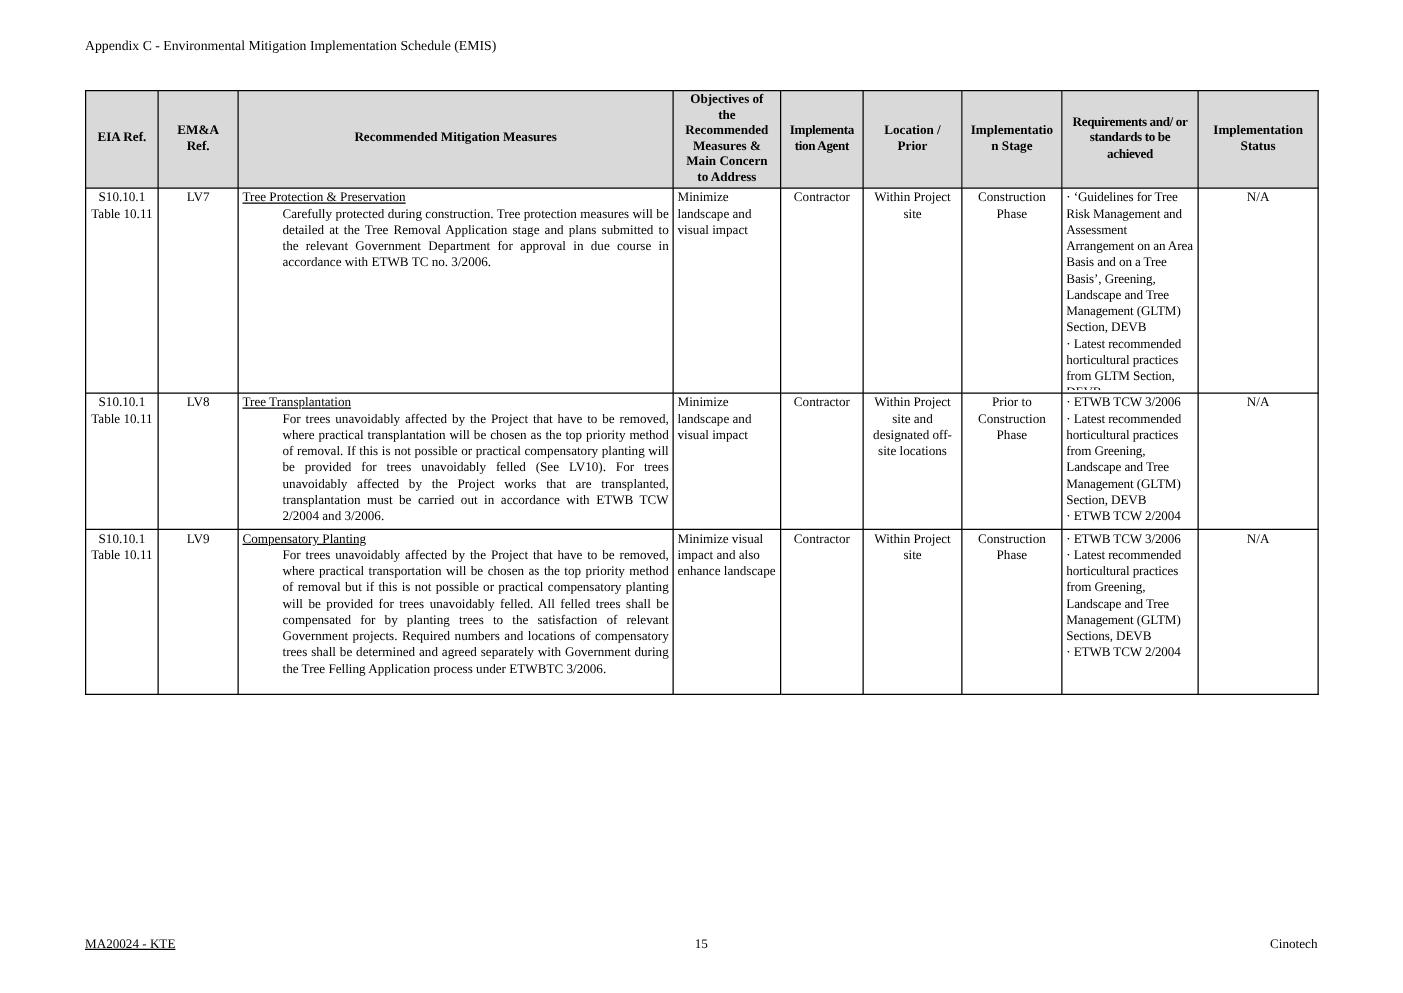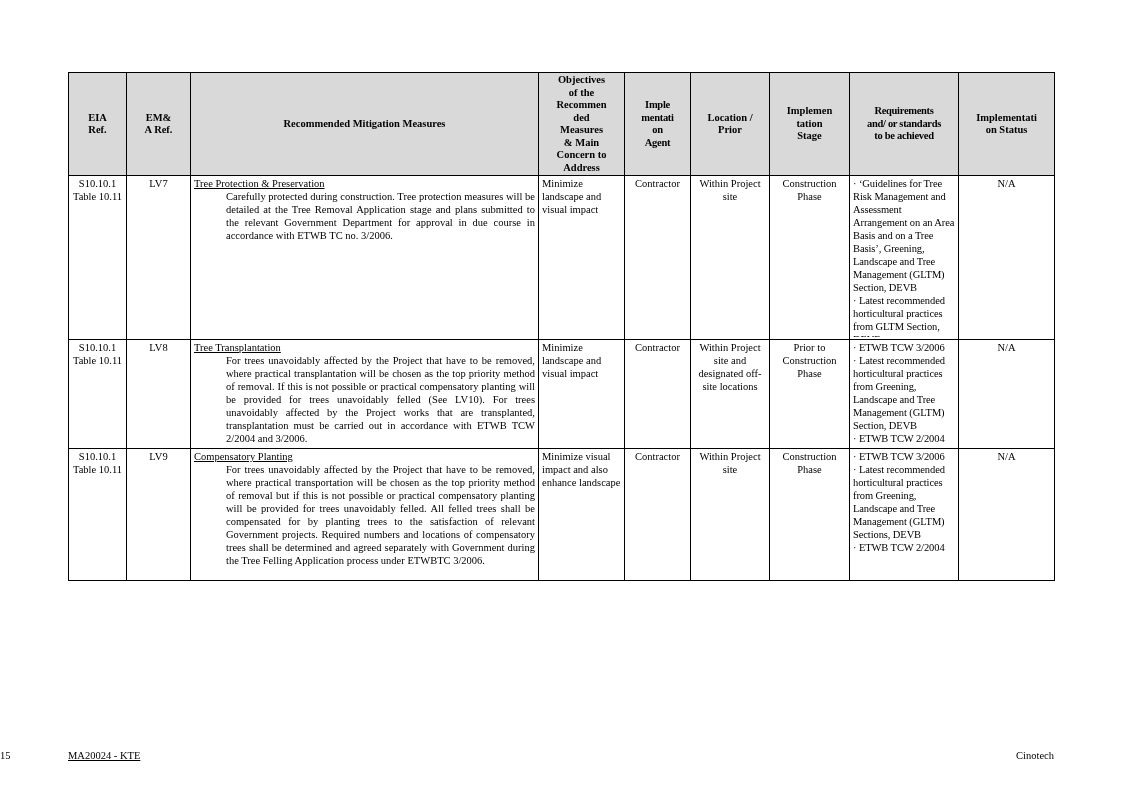--- a/index.html
+++ b/index.html
@@ -30,47 +30,48 @@
     vertical-align:top;
     overflow:hidden;
   }
   table.emis thead th {
     background:#d9d9d9;
     font-weight:bold;
     text-align:center;
     vertical-align:middle;
     line-height:12.5px;
     overflow-wrap:break-word;
-    padding:1px 16px;
+    padding:1px 6px;
   }
   tr.hdr { height:65px; }
   tr.r0 { height:164px; }
   tr.r1 { height:109px; }
   tr.r2 { height:132px; }
   .th-agent { letter-spacing:-0.3px; }
   .th-req { letter-spacing:-0.3px; }
   .tc { text-align:center;margin-left:29px; }
   .pre { white-space:pre-line; }
   .m-title { text-decoration:underline; text-align:left; }
   .m-body { text-align:justify;margin-left:32px; }
   .req { letter-spacing:-0.1px;margin-left:20px; }
   .req-clip { overflow:hidden; }
   .r0 .req-clip { height:160px; }
   .r1 .req-clip { height:105px; }
   .r2 .req-clip { height:128px; }
   .doc-footer span { position:absolute; top:749px; font-size:10.5px; line-height:13px; }
   .f-left { left:68px;text-decoration:underline; }
-  .f-center { left:0; width:1122px; }
+  .f-center { left:0; width:1122px; text-align:center; }
   .f-right { right:68px; }
 </style>
 </head>
 <body>
 
 <div class="page">
 
+  <div class="appendix-title">Appendix C - Environmental Mitigation Implementation Schedule (EMIS)</div>
 
   <table class="emis">
     <colgroup>
       <col style="width:58px">
         <col style="width:64px">
         <col style="width:348px">
       <col style="width:86px">
         <col style="width:66px">
         <col style="width:79px">
       <col style="width:80px">

